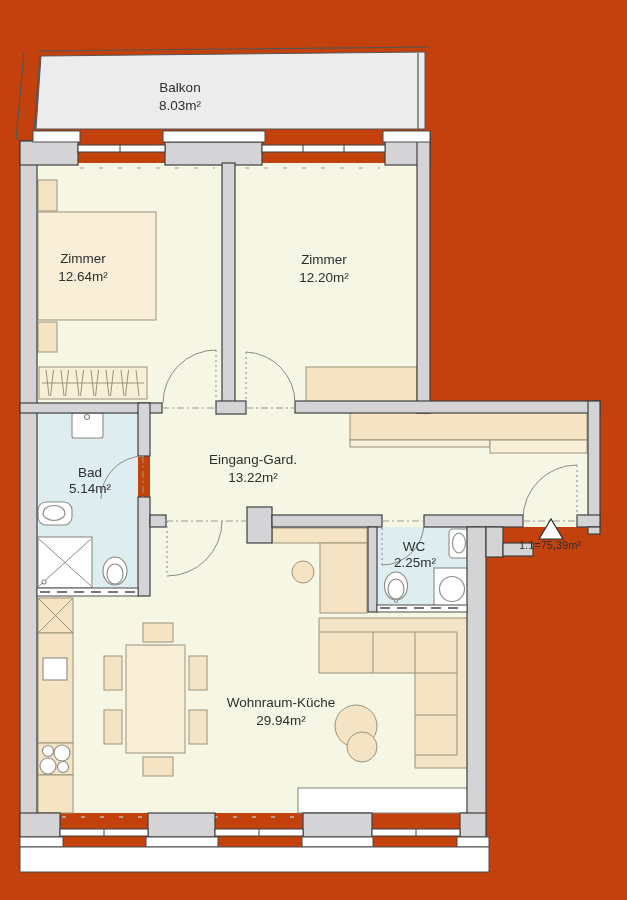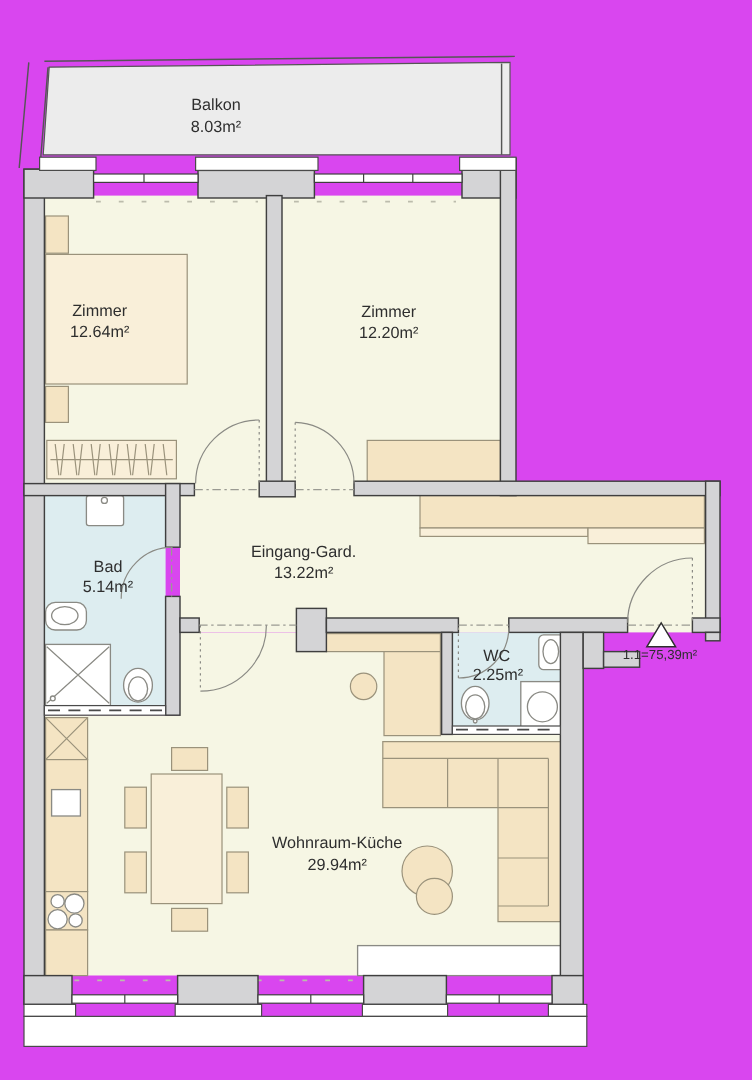--- a/index.html
+++ b/index.html
@@ -1,16 +1,16 @@
 <!DOCTYPE html>
 <html><head>
 <meta charset="utf-8">
 <style>
   html,body{margin:0;padding:0;background:#fff;}
-  .page{width:627px;height:900px;position:relative;background:#d946ef;overflow:hidden;}
+  .page{width:627px;height:900px;position:relative;background:#c2410c;overflow:hidden;}
   svg{display:block;}
   .wall{fill:#d4d4d6;stroke:#3f3f3f;stroke-width:1.2;}
   .wallw{fill:#ffffff;stroke:#4a4a4a;stroke-width:1;}
   .floor{fill:#f6f6e4;stroke:none;}
   .wet{fill:#ddedf0;stroke:none;}
   .balc{fill:#ececec;stroke:#555;stroke-width:1;}
   .tan{fill:#f4e4c3;stroke:#9a927b;stroke-width:1;}
   .tanl{fill:#f9efd9;stroke:#9a927b;stroke-width:1;}
   .fix{fill:#ffffff;stroke:#8a8a84;stroke-width:1.1;}
   .arc{fill:none;stroke:#8a8a84;stroke-width:1;}

